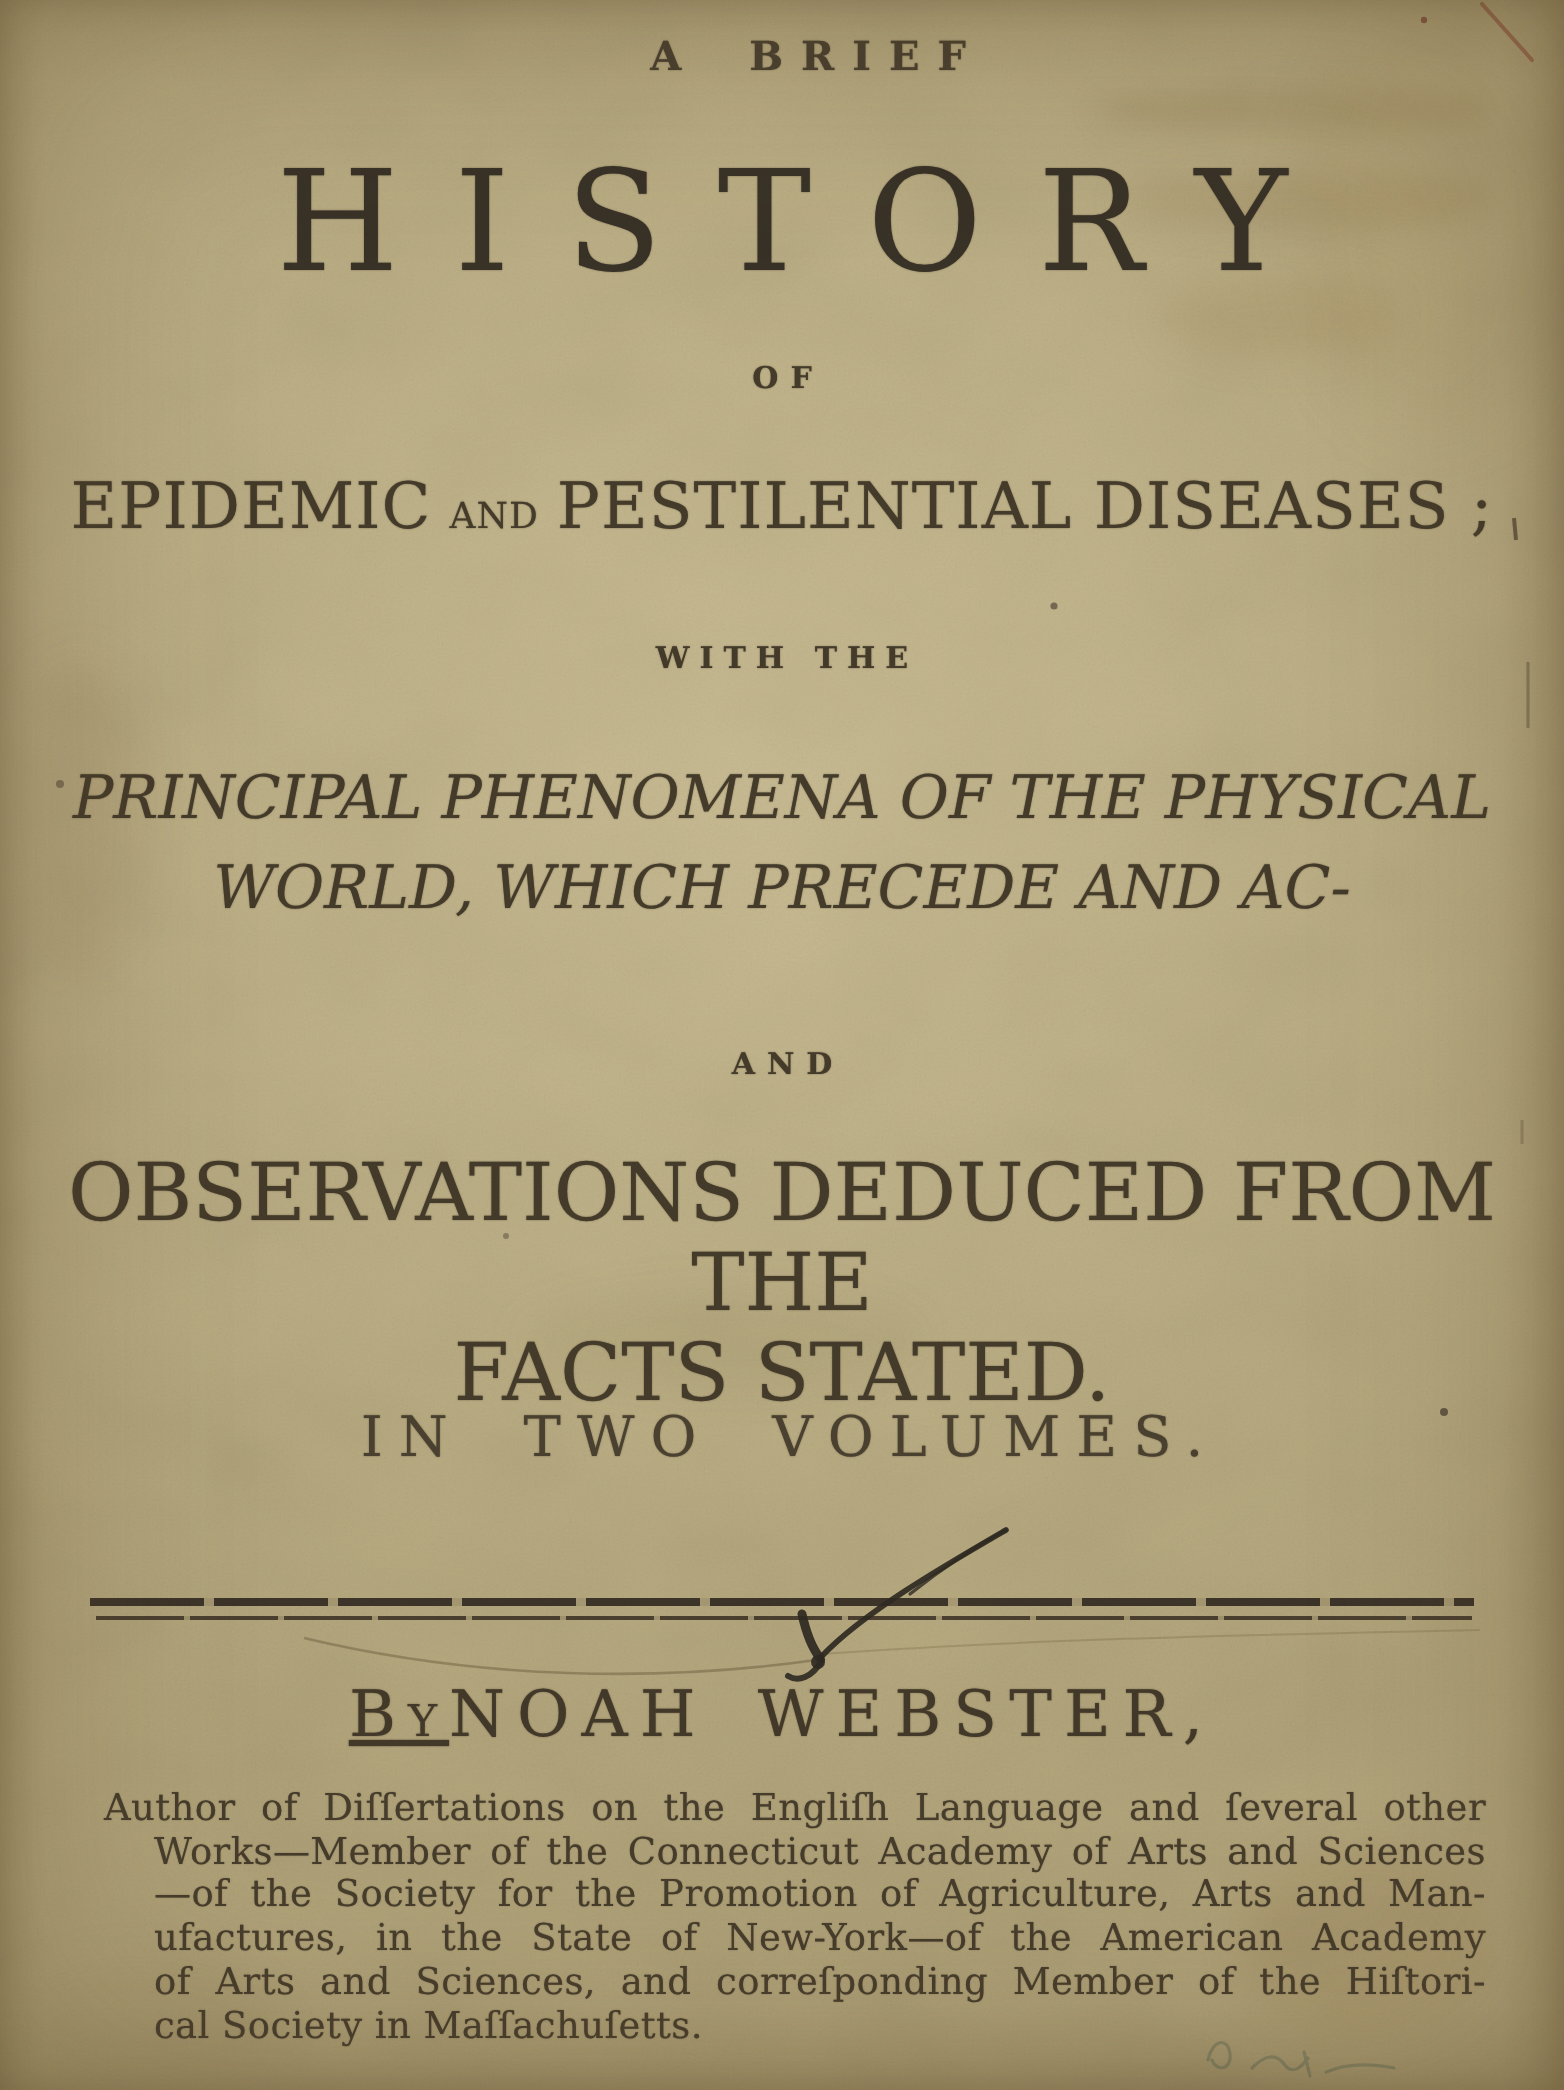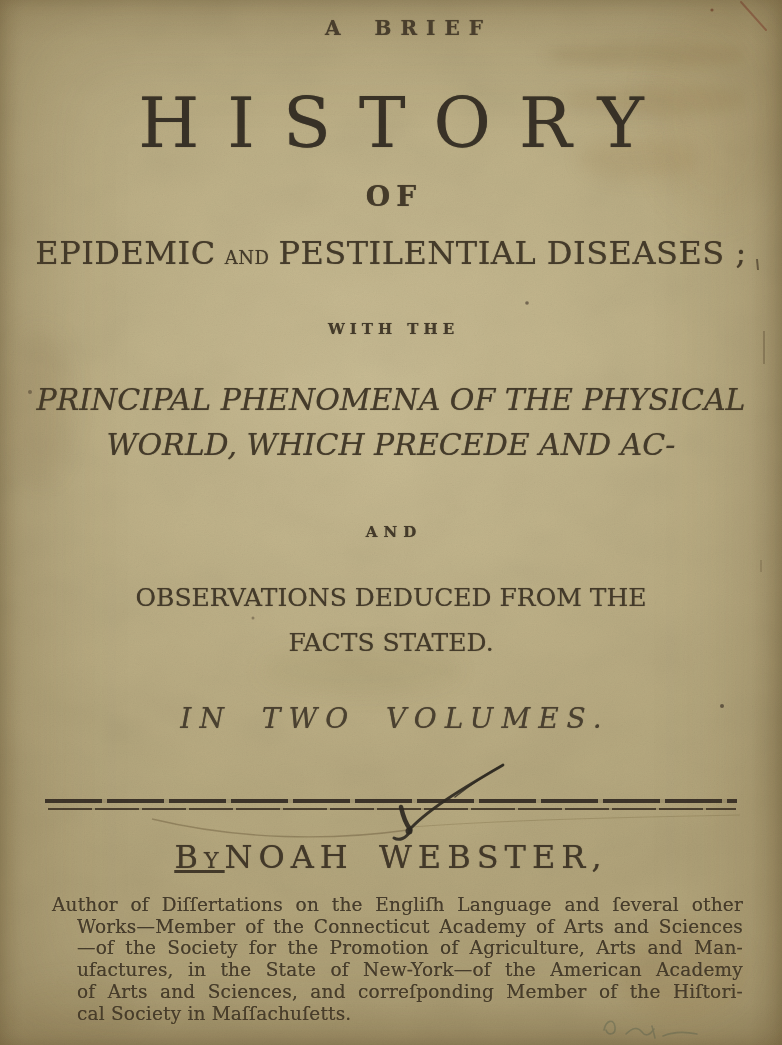--- a/index.html
+++ b/index.html
@@ -9,29 +9,29 @@
     background-color:#b3a57b;
     background-image:
       radial-gradient(ellipse 120% 85% at 48% 36%, rgba(255,244,206,.30), rgba(255,244,206,0) 62%),
       radial-gradient(ellipse 145% 120% at 50% 50%, rgba(0,0,0,0) 52%, rgba(94,77,43,.30) 100%),
       linear-gradient(90deg, rgba(108,90,52,.16) 0, rgba(0,0,0,0) 3%, rgba(0,0,0,0) 96%, rgba(108,90,52,.24) 100%),
       linear-gradient(0deg, rgba(108,90,52,.20) 0, rgba(0,0,0,0) 4%, rgba(0,0,0,0) 96%, rgba(108,90,52,.14) 100%);
   }
   .t{position:absolute;left:0;width:100%;text-align:center;color:#463c2b;
      text-shadow:0 0 .8px rgba(56,47,32,.65);}
   .half-title{top:16px;font-size:20px;font-weight:bold;letter-spacing:9px;word-spacing:9px;text-indent:9px;color:#4a4030;padding-left:13px;}
-  .main-title{top:70px;font-size:70px;letter-spacing:28px;text-indent:28px;color:#3a3328;margin-top:12px;}
-  .of-line{top:180px;font-size:28px;font-weight:bold;letter-spacing:6px;text-indent:6px;}
+  .main-title{top:70px;font-size:70px;letter-spacing:28px;text-indent:28px;color:#3a3328;}
+  .of-line{top:180px;font-size:15px;font-weight:bold;letter-spacing:6px;text-indent:6px;}
   .subject{top:234px;font-size:32px;letter-spacing:.5px;}
   .subject .conj{font-variant:small-caps;font-size:25px;margin:0 9px;}
   .with-the{top:320px;font-size:15px;font-weight:bold;letter-spacing:5px;text-indent:5px;text-align:center;}
   .subtitle-block{top:377px;font-size:30px;line-height:45px;font-style:italic;}
   .and-line{top:523px;font-size:15px;font-weight:bold;letter-spacing:6px;text-indent:6px;}
-  .obs-block{top:575px;font-size:25px;line-height:45px;}
-  .volumes{top:702px;font-size:28px;font-style:italic;letter-spacing:8px;word-spacing:13px;text-indent:8px;color:#4c4231;}
+  .obs-block{top:575px;font-size:40px;line-height:45px;}
+  .volumes{top:702px;font-size:28px;letter-spacing:8px;word-spacing:13px;text-indent:8px;color:#4c4231;}
   .rule{position:absolute;top:799px;left:45px;width:692px;height:16px;}
   .rule .thick{position:absolute;top:0;left:0;right:0;height:4px;
     background:repeating-linear-gradient(90deg,#3e352a 0 57px, rgba(62,53,42,.12) 57px 62px);}
   .rule .thin{position:absolute;top:9px;left:3px;right:1px;height:2px;
     background:repeating-linear-gradient(90deg,#4c4130 0 44px, rgba(76,65,48,.18) 44px 47px);}
   .byline{top:838px;font-size:32px;letter-spacing:6px;word-spacing:9px;color:#443a2a;}
   .byline .by{font-variant:small-caps;text-decoration:underline;}
   .byline .aname{margin-left:0;}
   .creds{position:absolute;top:894px;left:52px;width:691px;color:#483e2d;
     font-size:18.5px;line-height:21.7px;letter-spacing:.2px;

